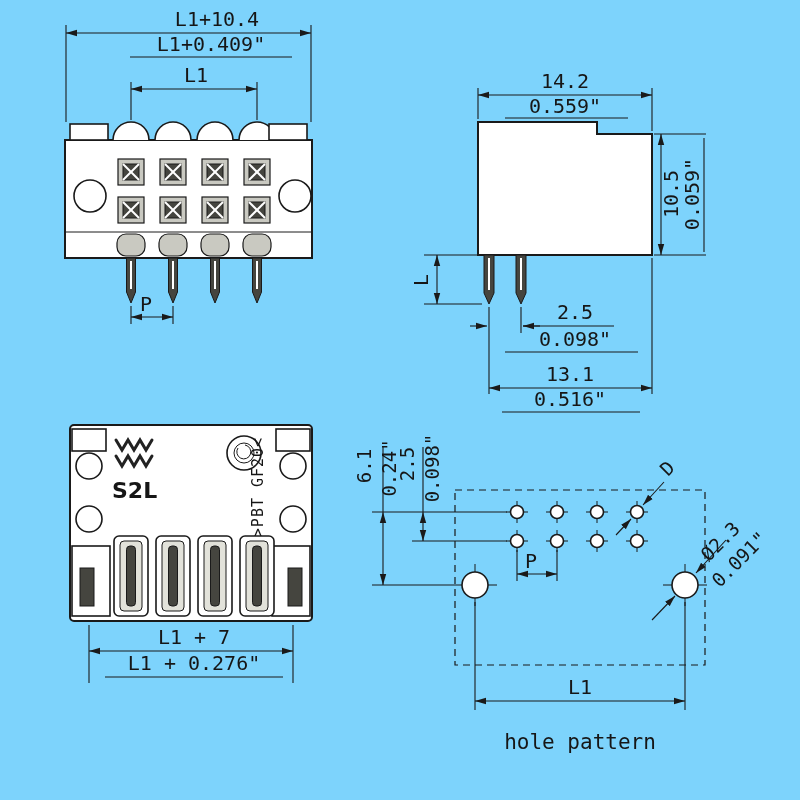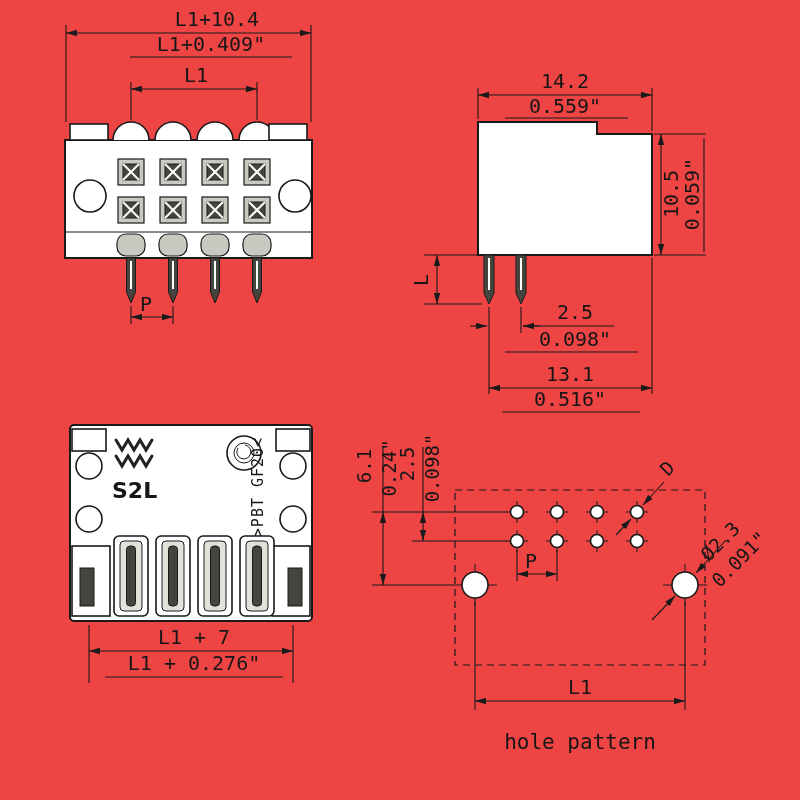--- a/index.html
+++ b/index.html
@@ -1,16 +1,16 @@
 <!DOCTYPE html>
 <html><head>
 <meta charset="utf-8">
 <style>
   html,body{margin:0;padding:0;background:#ffffff;}
-  .page{width:800px;height:800px;background:#ef4444;position:relative;overflow:hidden;}
+  .page{width:800px;height:800px;background:#7dd3fc;position:relative;overflow:hidden;}
   svg{display:block;}
   text{font-family:"DejaVu Sans Mono","Liberation Mono",monospace;fill:#161616;}
   .t20{font-size:20px;}
   .t19{font-size:19px;}
   .t21{font-size:21px;}
   .t15{font-size:15px;letter-spacing:1px;}
   .t22{font-size:22px;font-weight:bold;font-family:"DejaVu Sans","Liberation Sans",sans-serif;}
   .mid{text-anchor:middle;}
   .ol{fill:#ffffff;stroke:#1a1a1a;stroke-width:2;}
   .olt{fill:#ffffff;stroke:#1a1a1a;stroke-width:1.6;}

